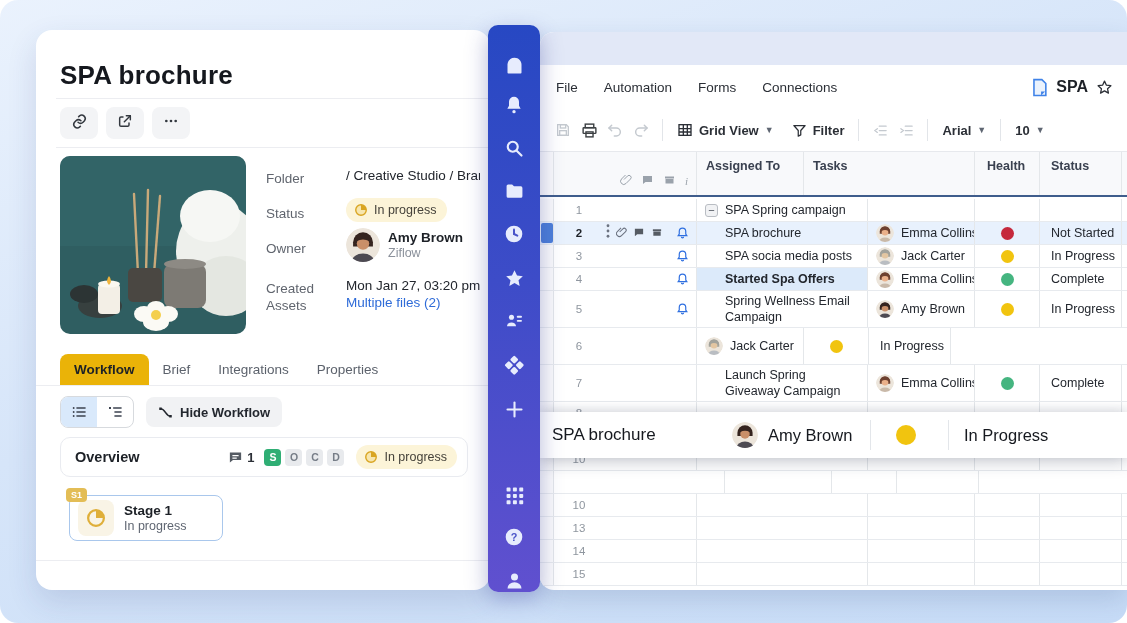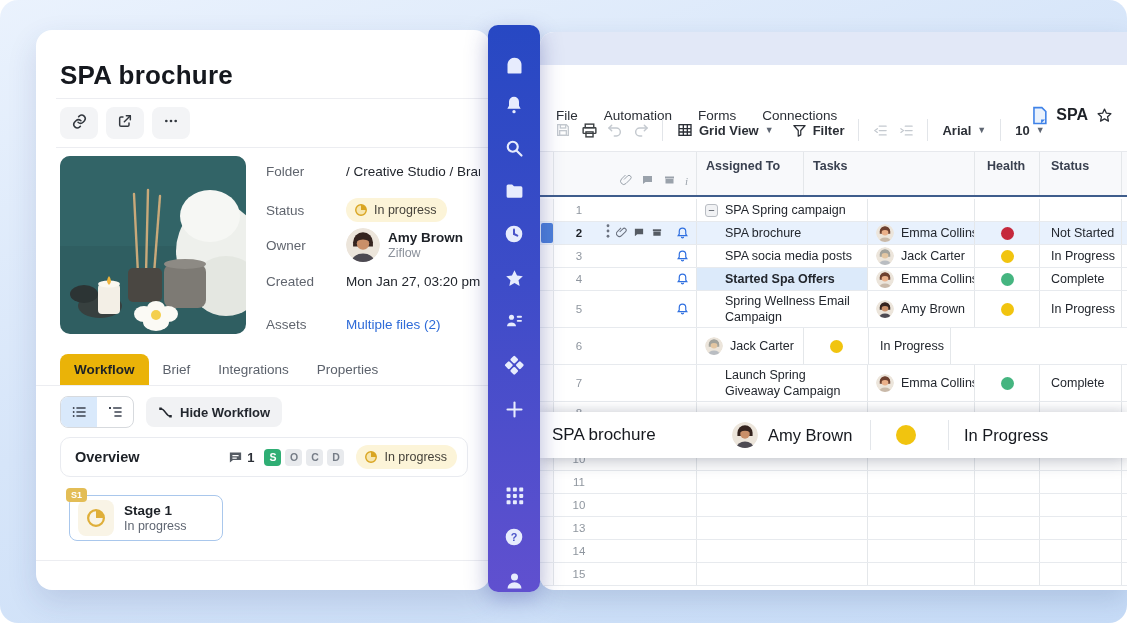--- a/index.html
+++ b/index.html
@@ -10,21 +10,21 @@
   
   .left-card { position:absolute; left:36px; top:30px; width:454px; height:560px; background:#fff;
                border-radius:16px; box-shadow:0 12px 30px rgba(40,60,120,.14); overflow:hidden; }
   .lp-title { position:absolute; left:24px; top:30px; font-size:26px; font-weight:bold; color:#15181e; letter-spacing:.2px; }
   .lp-div { position:absolute; left:20px; right:0; height:1px; background:#ecedf1; }
   .lp-toolbar { position:absolute; left:24px; top:77px; display:flex; gap:8px; }
   .lp-btn { width:38px; height:32px; background:#f3f4f6; border-radius:8px; display:flex; align-items:center; justify-content:center; color:#33383f; cursor:pointer; }
   .lp-media { position:absolute; left:24px; top:126px; width:186px; height:178px; border-radius:10px; overflow:hidden; }
   .lp-fields { position:absolute; left:230px; top:126px; right:10px; }
   .f-row { position:absolute; left:0; right:0; display:flex; align-items:center; }
-  .f-label { width:80px; font-size:13.5px; color:#60656e; flex:none; }
+  .f-label { width:80px; font-size:13.5px; color:#60656e; flex:none;margin-top:7px; }
   .f-value { font-size:13.5px; color:#22262d; white-space:nowrap; overflow:hidden; }
   .pill { display:inline-flex; align-items:center; gap:6px; height:24px; padding:0 10px 0 8px; border-radius:12px;
           background:#fcf4d8; font-size:12.5px; color:#45423a; }
   .owner-wrap { display:flex; align-items:center; gap:8px; }
   .owner-name { font-size:13.5px; font-weight:bold; color:#1d2127; }
   .owner-org { font-size:12.5px; color:#8b919b; margin-top:1px; }
   .link-text { color:#2e6bd8; font-size:13.5px; }
   .lp-tabs { position:absolute; left:24px; top:322px; display:flex; align-items:flex-end; height:33px; }
   .tab { padding:8px 14px; font-size:13.5px; color:#5c626c; border-radius:8px 8px 0 0; cursor:pointer; }
   .tab.active { background:#eab308; color:#1d2127; font-weight:bold; }
@@ -54,21 +54,21 @@
   .sidebar { position:absolute; left:488px; top:25px; width:52px; height:567px; border-radius:10px;
              background:linear-gradient(180deg,#2748c3 0%,#3d4cc8 45%,#6050cf 100%);
              box-shadow:0 8px 22px rgba(40,50,140,.35); z-index:5; }
   .sb-icon { position:absolute; left:0; width:52px; height:24px; display:flex; align-items:center; justify-content:center;
              color:#e7ecfd; cursor:pointer; }
 
   
   .sheet-win { position:absolute; left:540px; top:32px; width:587px; height:558px; background:#fff;
                border-radius:14px 0 0 14px; box-shadow:0 10px 26px rgba(40,60,120,.16); overflow:hidden; z-index:2; }
   .win-strip { position:absolute; top:0; left:0; right:0; height:33px; background:#e2e8f7; border-radius:14px 0 0 0; }
-  .menubar { position:absolute; top:33px; left:0; right:0; height:44px; display:flex; align-items:center; padding:0 14px 0 16px;margin-top:28px; }
+  .menubar { position:absolute; top:33px; left:0; right:0; height:44px; display:flex; align-items:center; padding:0 14px 0 16px; }
   .menu-item { font-size:13.5px; color:#2b2f36; margin-right:26px; cursor:pointer; }
   .menu-spacer { flex:1; }
   .doc-title { display:flex; align-items:center; gap:8px; }
   .doc-title .t { font-size:16px; font-weight:bold; color:#1d2127; }
   .toolbar { position:absolute; top:77px; left:0; right:0; height:43px; display:flex; align-items:center; padding-left:10px;
              border-bottom:1px solid #e7e9ed; }
   .tb-ic { width:26px; height:26px; display:flex; align-items:center; justify-content:center; color:#3c4043; cursor:pointer; }
   .tb-ic.dim { color:#c4c9cf; }
   .tb-sep { width:1px; height:22px; background:#e2e5e9; margin:0 8px; }
   .tb-text { display:flex; align-items:center; gap:6px; font-size:13px; font-weight:bold; color:#2b2f36; padding:0 6px; cursor:pointer; }
@@ -218,21 +218,21 @@
           <span>
             <div class="owner-name">Amy Brown</div>
             <div class="owner-org">Ziflow</div>
           </span>
         </div>
       </div>
       <div class="f-row" style="top:118px">
         <div class="f-label">Created</div>
         <div class="f-value">Mon Jan 27, 03:20 pm</div>
       </div>
-      <div class="f-row" style="top:161px">
+      <div class="f-row" style="top:135px">
         <div class="f-label">Assets</div>
         <div class="f-value link-text">Multiple files (2)</div>
       </div>
     </div>
 
     <div class="lp-tabs">
         <div class="tab active">Workflow</div>
         <div class="tab">Brief</div>
         <div class="tab">Integrations</div>
         <div class="tab">Properties</div>
@@ -763,25 +763,20 @@
             </div>
           </div>
           <div class="gc c-task"></div>
           <div class="gc c-asg"></div>
           <div class="gc c-hp"></div>
           <div class="gc c-st"></div>
           <div class="gc c-sl"></div>
         </div>
         <div class="t-row">
           <div class="gc c-gut"></div>
-          <div class="gc c-num">
-            <div class="num-cell">
-              <span class="rownum">11</span>
-            </div>
-          </div>
           <div class="gc c-task"></div>
           <div class="gc c-asg"></div>
           <div class="gc c-hp"></div>
           <div class="gc c-st"></div>
           <div class="gc c-sl"></div>
         </div>
         <div class="t-row">
           <div class="gc c-gut"></div>
           <div class="gc c-num">
             <div class="num-cell">

